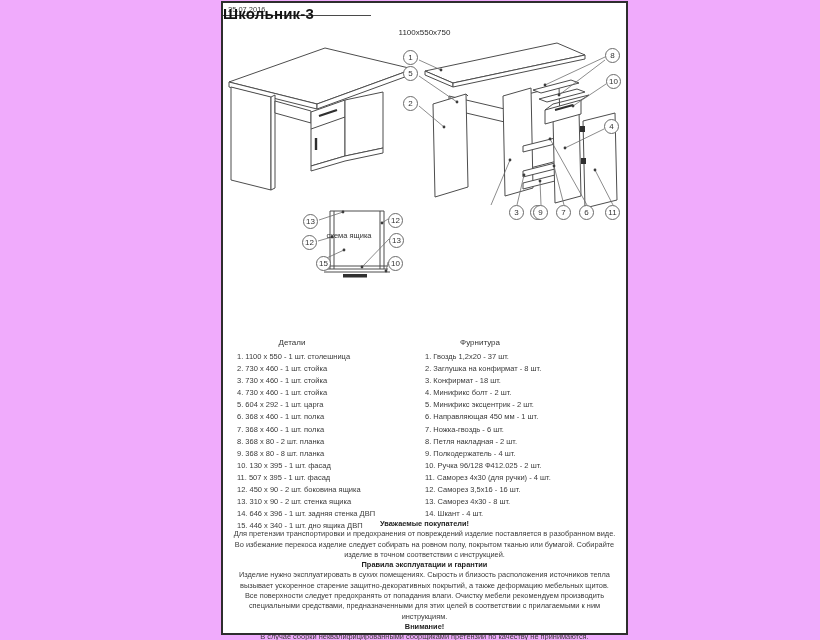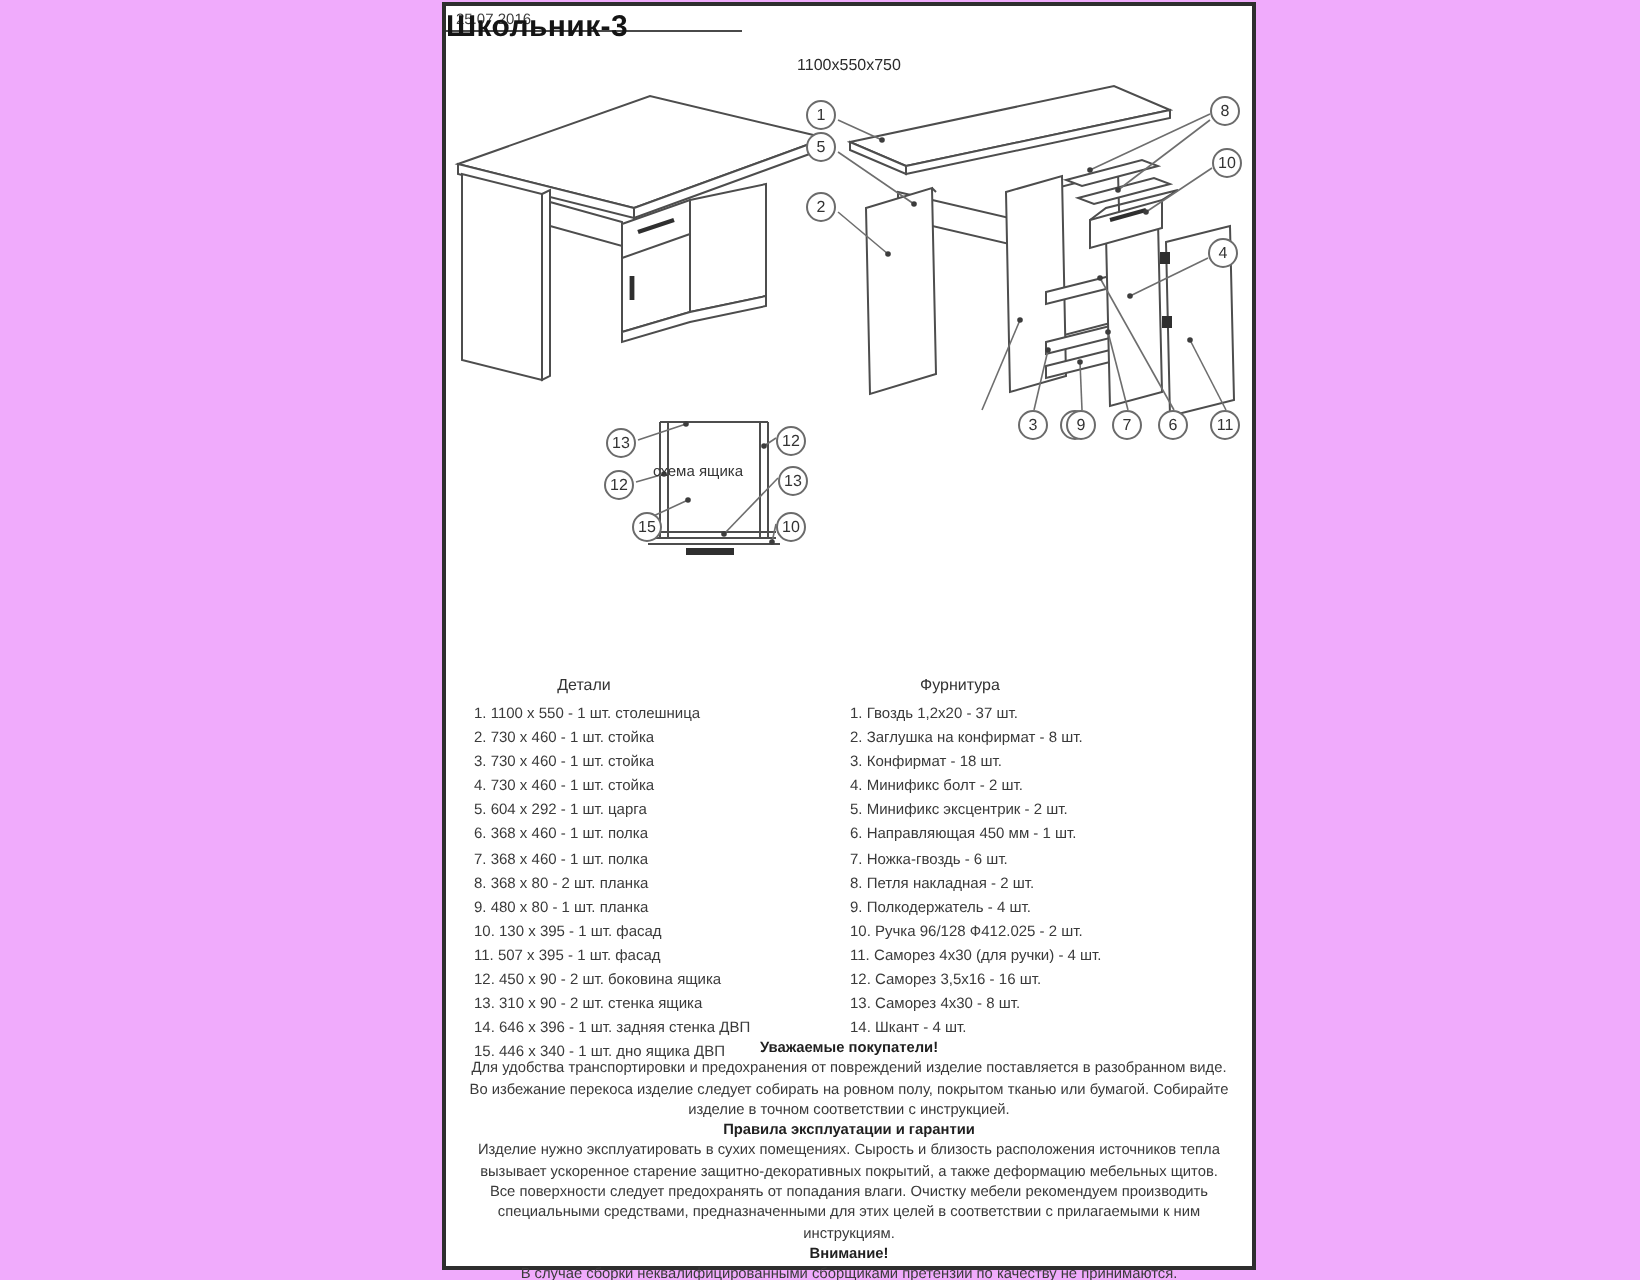--- a/index.html
+++ b/index.html
@@ -180,21 +180,21 @@
       <div class="col-hdr">Детали</div>
       <div>
           <div class="list-line">1. 1100 х 550 - 1 шт. столешница</div>
           <div class="list-line">2. 730 х 460 - 1 шт. стойка</div>
           <div class="list-line">3. 730 х 460 - 1 шт. стойка</div>
           <div class="list-line">4. 730 х 460 - 1 шт. стойка</div>
           <div class="list-line">5. 604 х 292 - 1 шт. царга</div>
           <div class="list-line">6. 368 х 460 - 1 шт. полка</div>
           <div class="list-line">7. 368 х 460 - 1 шт. полка</div>
           <div class="list-line">8. 368 х 80 - 2 шт. планка</div>
-          <div class="list-line">9. 480 х 80 - 1 шт. планка</div>
+          <div class="list-line">9. 368 х 80 - 8 шт. планка</div>
           <div class="list-line">10. 130 х 395 - 1 шт. фасад</div>
           <div class="list-line">11. 507 х 395 - 1 шт. фасад</div>
           <div class="list-line">12. 450 х 90 - 2 шт. боковина ящика</div>
           <div class="list-line">13. 310 х 90 - 2 шт. стенка ящика</div>
           <div class="list-line">14. 646 х 396 - 1 шт. задняя стенка ДВП</div>
           <div class="list-line">15. 446 х 340 - 1 шт. дно ящика ДВП</div>
         </div>
     </div>
 
     <div class="col col-hw">
@@ -212,21 +212,21 @@
           <div class="list-line">10. Ручка 96/128 Ф412.025 - 2 шт.</div>
           <div class="list-line">11. Саморез 4х30 (для ручки) - 4 шт.</div>
           <div class="list-line">12. Саморез 3,5х16 - 16 шт.</div>
           <div class="list-line">13. Саморез 4х30 - 8 шт.</div>
           <div class="list-line">14. Шкант - 4 шт.</div>
         </div>
     </div>
 
     <div class="notice">
         <div class="list-line bold" style="white-space: normal; line-height: 10.3px; font-size: 7.4px;">Уважаемые покупатели!</div>
-        <div class="list-line" style="white-space: normal; line-height: 10.3px; font-size: 7.4px;">Для удобства транспортировки и предохранения от повреждений изделие поставляется в разобранном виде. Во избежание перекоса изделие следует собирать на ровном полу, покрытом тканью или бумагой. Собирайте изделие в точном соответствии с инструкцией.</div>
+        <div class="list-line" style="white-space: normal; line-height: 10.3px; font-size: 7.4px;">Для претензии транспортировки и предохранения от повреждений изделие поставляется в разобранном виде. Во избежание перекоса изделие следует собирать на ровном полу, покрытом тканью или бумагой. Собирайте изделие в точном соответствии с инструкцией.</div>
         <div class="list-line bold" style="white-space: normal; line-height: 10.3px; font-size: 7.4px;">Правила эксплуатации и гарантии</div>
         <div class="list-line" style="white-space: normal; line-height: 10.3px; font-size: 7.4px;">Изделие нужно эксплуатировать в сухих помещениях. Сырость и близость расположения источников тепла вызывает ускоренное старение защитно-декоративных покрытий, а также деформацию мебельных щитов. Все поверхности следует предохранять от попадания влаги. Очистку мебели рекомендуем производить специальными средствами, предназначенными для этих целей в соответствии с прилагаемыми к ним инструкциям.</div>
         <div class="list-line bold" style="white-space: normal; line-height: 10.3px; font-size: 7.4px;">Внимание!</div>
         <div class="list-line" style="white-space: normal; line-height: 10.3px; font-size: 7.4px;">В случае сборки неквалифицированными сборщиками претензии по качеству не принимаются.</div>
       </div>
 
   </div>
 </div>
 
 </body></html>

